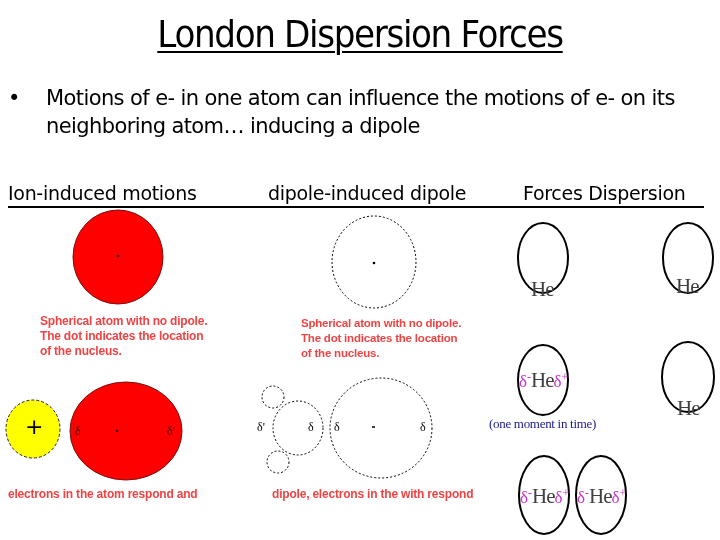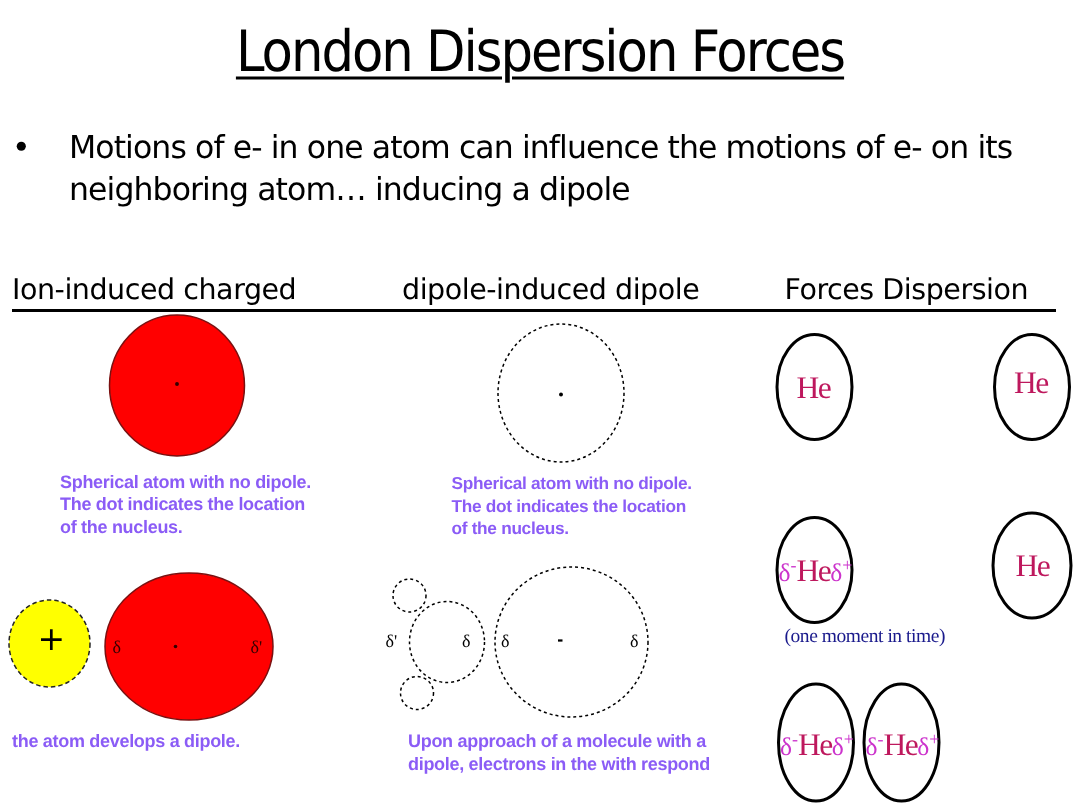--- a/index.html
+++ b/index.html
@@ -4,37 +4,37 @@
 <style>
   html, body { margin:0; padding:0; background:#fff; }
   body { width:720px; height:540px; position:relative; overflow:hidden; font-family:"Liberation Sans", sans-serif; color:#000; }
   .abs { position:absolute; }
   .title { left:0; width:720px; top:12px; text-align:center; font-size:38px; text-decoration:underline; text-decoration-thickness:2px; text-underline-offset:4px; font-family:"DejaVu Sans", sans-serif; letter-spacing:-1.5px; font-weight:normal; transform:scaleX(0.9); }
   .bullet { left:8px; top:84px; width:700px; font-family:"DejaVu Sans", sans-serif; font-size:21px; line-height:28px; letter-spacing:-0.6px; }
   .bullet .dot { position:absolute; left:0; top:0; }
   .bullet .txt { display:block; margin-left:38px; }
   .hdr { top:182px; font-family:"DejaVu Sans", sans-serif; font-size:19px; letter-spacing:-0.3px; white-space:nowrap; }
   .hdr-line { left:8px; top:206px; width:696px; height:2px; background:#000; }
-  .cap { font-family:"Liberation Sans", sans-serif; font-weight:bold; font-size:12px; line-height:15px; color:#8b5cf6; letter-spacing:-0.2px; }
-  .he { font-family:"Liberation Serif", serif; font-size:21px; color:#be185d; letter-spacing:-1px; }
+  .cap { font-family:"Liberation Sans", sans-serif; font-weight:bold; font-size:12px; line-height:15px; color:#ef4444; letter-spacing:-0.2px; }
+  .he { font-family:"Liberation Serif", serif; font-size:21px; color:#404040; letter-spacing:-1px;margin-top:31px; }
   .delta { font-family:"Liberation Serif", serif; color:#cc33cc; font-size:17px; }
   .moment { font-family:"Liberation Serif", serif; font-size:13px; color:#1a1a8c; letter-spacing:-0.3px; }
   svg { position:absolute; left:0; top:0; }
 </style>
 </head>
 <body>
 
 <div class="abs title">London Dispersion Forces</div>
 
 <div class="abs bullet">
   <span class="dot">•</span>
   <span class="txt">Motions of e- in one atom can influence the motions of e- on its neighboring atom… inducing a dipole</span>
 </div>
 
-<div class="abs hdr" style="left:8px;">Ion-induced charged</div>
+<div class="abs hdr" style="left:8px;">Ion-induced motions</div>
 <div class="abs hdr" style="left:268px;">dipole-induced dipole</div>
 <div class="abs hdr" style="left:523px;">Forces Dispersion</div>
 <div class="abs hdr-line"></div>
 
 <svg width="720" height="540">
 
   <ellipse cx="118" cy="257" rx="45" ry="47" fill="#ff0000" stroke="#7a1010" stroke-width="1"></ellipse>
   <circle cx="118" cy="256" r="1.3" fill="#330000"></circle>
 
   <ellipse cx="33" cy="429" rx="27" ry="29" fill="#ffff00" stroke="#222" stroke-width="1" stroke-dasharray="3,2"></ellipse>
@@ -60,44 +60,43 @@
 
 <div class="abs cap" style="left:40px; top:314px;">
   <div>Spherical atom with no dipole.</div>
   <div>The dot indicates the location</div>
   <div>of the nucleus.</div>
 </div>
 <div class="abs" style="left:25px; top:414px; font-size:22px; font-family:'DejaVu Sans',sans-serif;">+</div>
 <div class="abs" style="left:75px; top:424px; font-size:12px; font-family:'Liberation Serif',serif; color:#330000;">δ</div>
 <div class="abs" style="left:167px; top:424px; font-size:12px; font-family:'Liberation Serif',serif; color:#330000;">δ'</div>
 <div class="abs cap" style="left:8px; top:487px;">
-  <div>the atom develops a dipole.</div>
+  <div>electrons in the atom respond and</div>
 </div>
 
 <div class="abs cap" style="left:301px; top:316px; font-size:11.5px;">
   <div>Spherical atom with no dipole.</div>
   <div>The dot indicates the location</div>
   <div>of the nucleus.</div>
 </div>
 <div class="abs" style="left:257px; top:420px; font-size:12px; font-family:'Liberation Serif',serif;">δ'</div>
 <div class="abs" style="left:308px; top:420px; font-size:12px; font-family:'Liberation Serif',serif;">δ</div>
 <div class="abs" style="left:334px; top:420px; font-size:12px; font-family:'Liberation Serif',serif;">δ</div>
 <div class="abs" style="left:420px; top:420px; font-size:12px; font-family:'Liberation Serif',serif;">δ</div>
 <div class="abs cap" style="left:272px; top:487px;">
-  <div>Upon approach of a molecule with a</div>
   <div>dipole, electrons in the with respond</div>
 </div>
 
 <div class="abs he" style="left:531px; top:246px;">He</div>
 <div class="abs he" style="left:676px; top:243px;">He</div>
 
 <div class="abs" style="left:519px; top:368px; white-space:nowrap;">
   <span class="delta">δ</span><sup class="delta" style="font-size:12px;">-</sup><span class="he">He</span><span class="delta">δ</span><sup class="delta" style="font-size:12px;">+</sup>
 </div>
 <div class="abs he" style="left:677px; top:365px;">He</div>
-<div class="abs moment" style="left:523px; top:416px;">(one moment in time)</div>
+<div class="abs moment" style="left:489px; top:416px;">(one moment in time)</div>
 
 <div class="abs" style="left:520px; top:484px; white-space:nowrap;">
   <span class="delta">δ</span><sup class="delta" style="font-size:12px;">-</sup><span class="he">He</span><span class="delta">δ</span><sup class="delta" style="font-size:12px;">+</sup>
 </div>
 <div class="abs" style="left:577px; top:484px; white-space:nowrap;">
   <span class="delta">δ</span><sup class="delta" style="font-size:12px;">-</sup><span class="he">He</span><span class="delta">δ</span><sup class="delta" style="font-size:12px;">+</sup>
 </div>
 
 </body></html>

